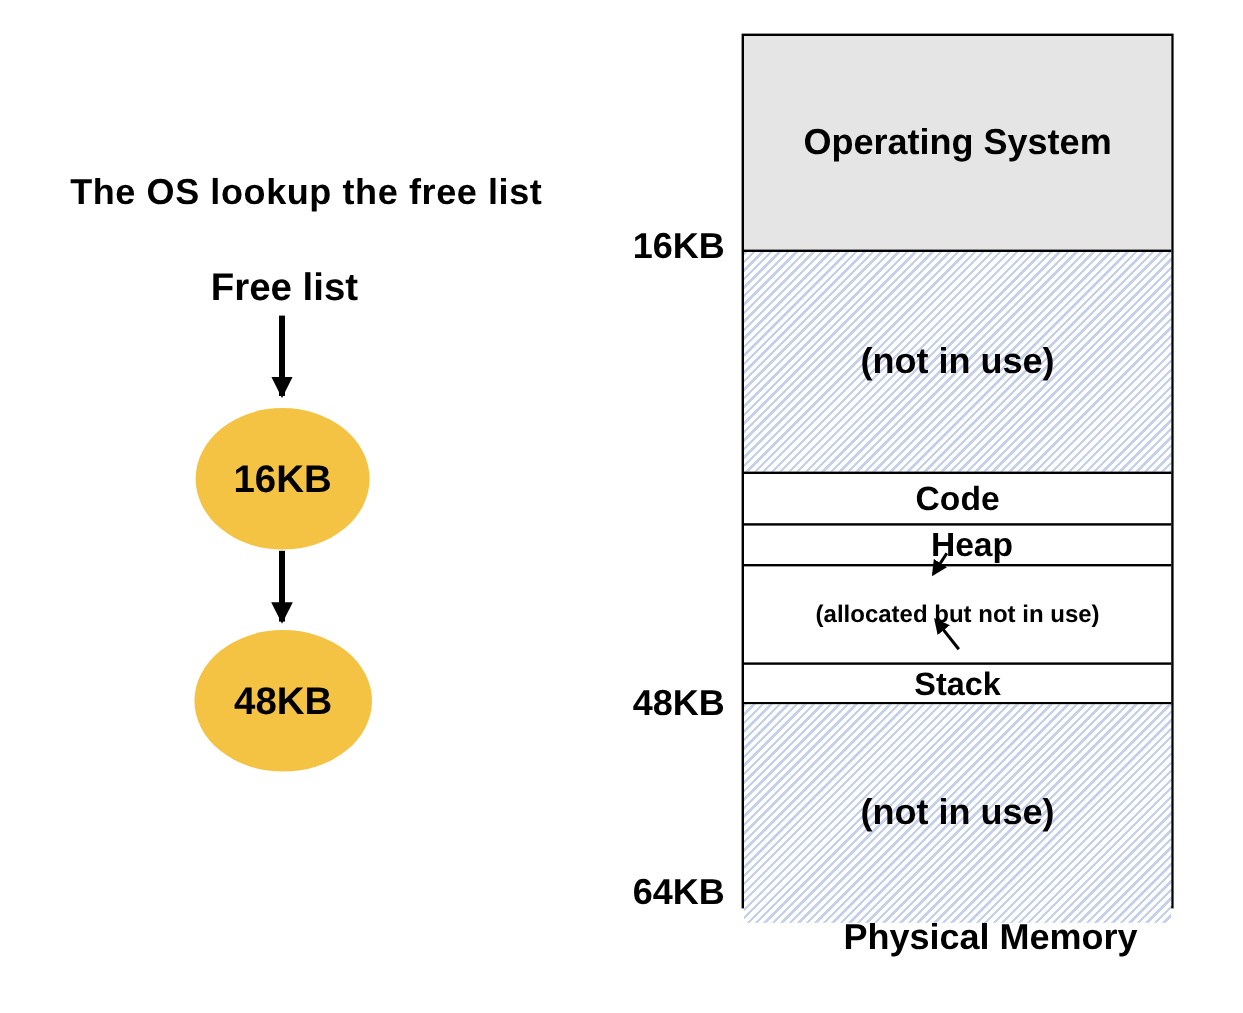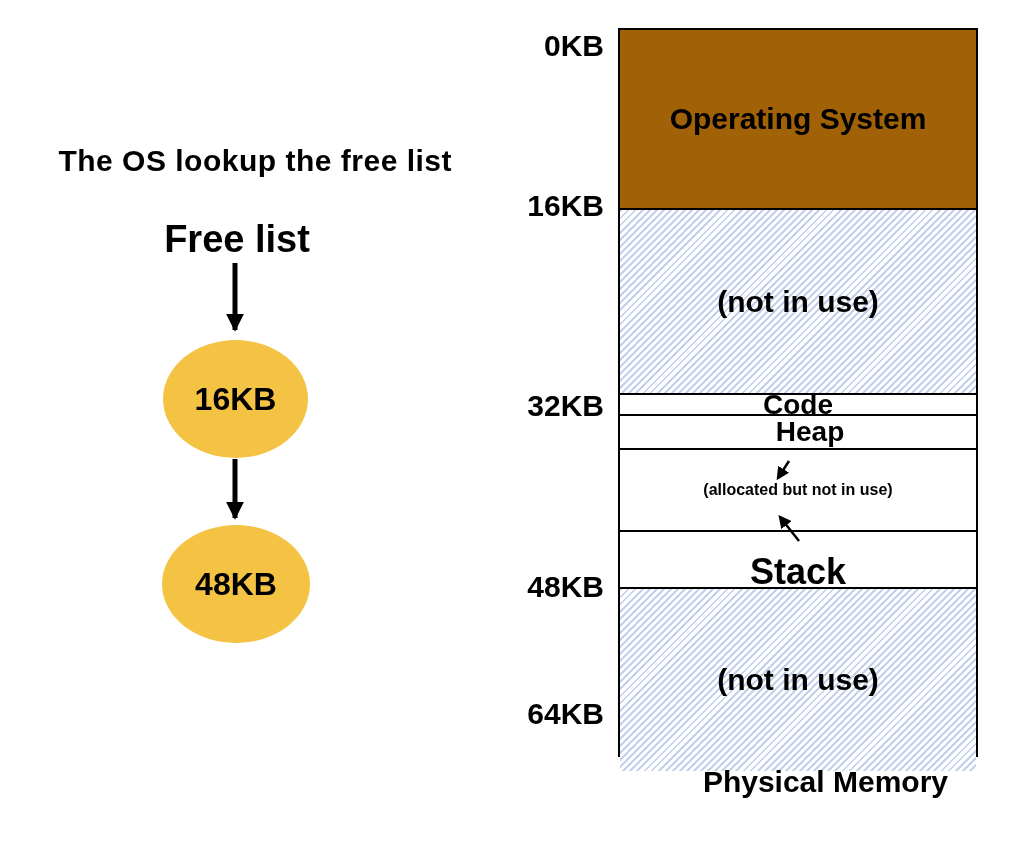--- a/index.html
+++ b/index.html
@@ -16,21 +16,21 @@
   .abs { position: absolute; }
 
   
   .diagram-title {
     left: 8px; top: 143px; width: 444px;
     font-size: 30px; line-height: 36px; text-align: right;
     letter-spacing: 0.5px;
   }
   .freelist-heading {
     left: 157px; top: 221px; width: 160px;
-    font-size: 38px; line-height: 36px; text-align: center;
+    font-size: 32px; line-height: 36px; text-align: center;
   }
   .free-node {
     background: #F4C344;
     border-radius: 50%;
     display: flex; align-items: center; justify-content: center;
     font-size: 32px;
   }
   .node-16 { left: 163px; top: 340px; width: 145px; height: 118px; }
   .node-48 { left: 162px; top: 525px; width: 148px; height: 118px; }
 
@@ -40,45 +40,45 @@
     border: 2px solid #000000;
     box-sizing: border-box;
     background: #ffffff;
   }
   .seg {
     box-sizing: border-box;
     display: flex; align-items: center; justify-content: center;
     border-bottom: 2px solid #000000;
   }
   .seg:last-child { border-bottom: none; }
-  .seg-os       { height: 180px; background: #a16207; font-size: 30px; }
+  .seg-os       { height: 180px; background: #e5e5e5; font-size: 30px; }
   .seg-free1    { height: 185px; font-size: 30px; }
-  .seg-code     { height: 21px;  font-size: 28px; line-height: 27px; }
+  .seg-code     { height: 43px;  font-size: 28px; line-height: 27px; }
   .seg-heap     { height: 34px;  font-size: 28px; line-height: 30px; padding-left: 24px; }
-  .seg-alloc    { height: 82px;  font-size: 16px; }
-  .seg-stack    { height: 33px;  font-size: 36px; line-height: 30px; margin-top: 24px; }
+  .seg-alloc    { height: 82px;  font-size: 20px; }
+  .seg-stack    { height: 33px;  font-size: 27px; line-height: 30px; }
   .seg-free2    { height: 182px; font-size: 30px; }
   .hatched {
     background: repeating-linear-gradient(
       135deg,
       #C5D0EC 0px, #C5D0EC 2px,
       #ffffff 2px, #ffffff 5px
     );
   }
 
   .addr-label {
     right: 432px; width: 140px;
     font-size: 30px; line-height: 32px;
     text-align: right;
   }
   .addr-0  { top: 30px; }
   .addr-16 { top: 190px; }
   .addr-32 { top: 390px; }
   .addr-48 { top: 571px; }
-  .addr-64 { top: 698px; }
+  .addr-64 { top: 728px; }
 
   .mem-caption {
     left: 648px; top: 765px; width: 300px;
     font-size: 30px; line-height: 34px; text-align: right;
   }
 
   
   #arrow-layer {
     position: absolute; left: 0; top: 0;
     width: 1036px; height: 844px;
@@ -95,23 +95,21 @@
   <div class="abs freelist-heading">Free list</div>
 
   <div class="abs free-node node-16">
     <span>16KB</span>
   </div>
 
   <div class="abs free-node node-48">
     <span>48KB</span>
   </div>
 
-  <div class="abs addr-label addr-0">0KB</div>
   <div class="abs addr-label addr-16">16KB</div>
-  <div class="abs addr-label addr-32">32KB</div>
   <div class="abs addr-label addr-48">48KB</div>
   <div class="abs addr-label addr-64">64KB</div>
 
   <div class="abs mem-box">
     <div class="seg seg-os">
       <span>Operating System</span>
     </div>
     <div class="seg seg-free1 hatched">
       <span>(not in use)</span>
     </div>

